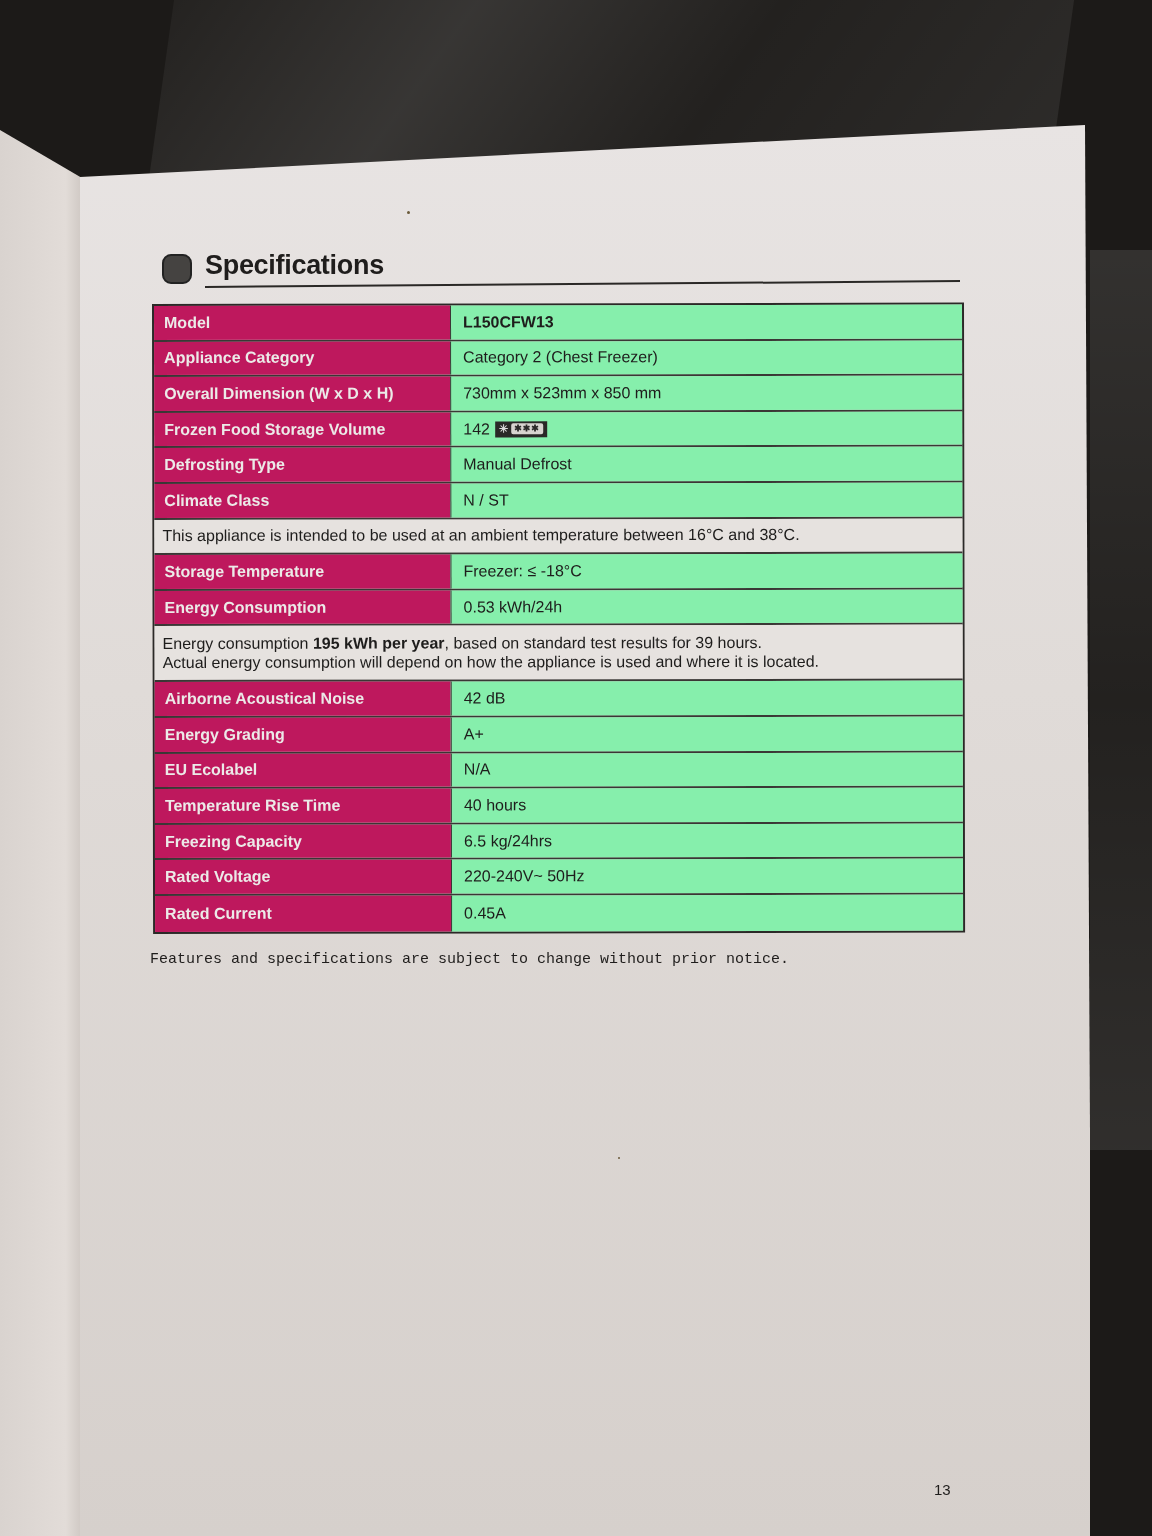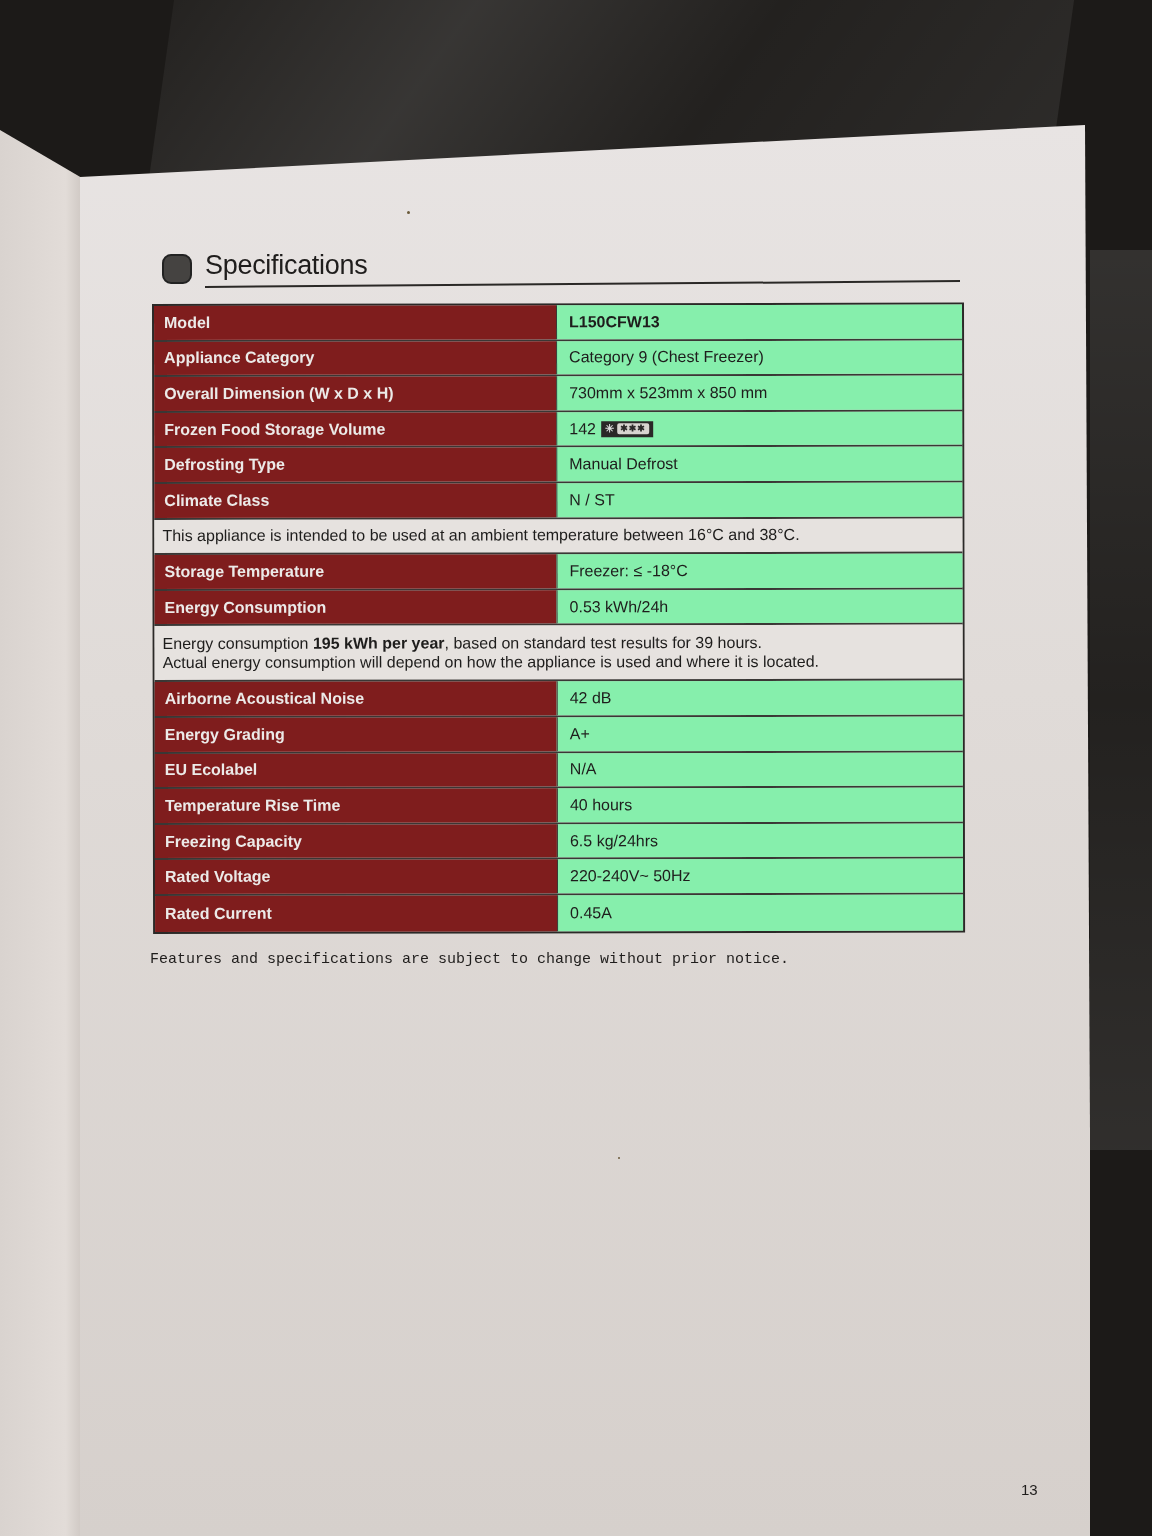--- a/index.html
+++ b/index.html
@@ -28,36 +28,36 @@
       clip-path: polygon(0 52px, 1005px 0, 1012px 1411px, 0 1411px);
     }
     .heading {
       position: absolute; left: 162px; top: 250px; width: 800px; height: 40px;
     }
     .heading-box {
       position: absolute; left: 0; top: 4px; width: 30px; height: 30px;
       background: #454341; border: 2px solid #222; border-radius: 9px; box-sizing: border-box;
     }
     .heading-title {
-      position: absolute; left: 43px; top: 0; font-size: 27px; font-weight: normal; color: #1f1d1c;
+      position: absolute; left: 43px; top: 0; font-size: 27px; font-weight: bold; color: #1f1d1c;
       letter-spacing: -0.3px;
     }
     .heading-rule {
       position: absolute; left: 43px; top: 36px; width: 755px; height: 2px; background: #2a2826;
       transform: rotate(-0.45deg); transform-origin: left;
     }
     .spec-table {
       position: absolute; left: 152px; top: 304px; width: 812px;
       border: 2px solid #2b2927; border-collapse: collapse; box-sizing: border-box;
       transform: rotate(-0.1deg); transform-origin: left top;
     }
     .row { display: flex; height: 35.6px; border-bottom: 2px solid #3a3735; box-sizing: border-box; }
     .row:last-child { border-bottom: none; }
     .row .label {
-      width: 402px; background: #7f1d1d; color: #eceae8; font-weight: bold; font-size: 16px;
+      width: 296px; background: #be185d; color: #eceae8; font-weight: bold; font-size: 16px;
       display: flex; align-items: center; padding-left: 10px; box-sizing: border-box;
     }
     .row .value {
       flex: 1; background: #86efac; color: #1e1d1c; font-size: 16px;
       display: flex; align-items: center; padding-left: 12px;
       border-left: 1px solid #3a3735;
     }
     .row .value.bold { font-weight: bold; }
     .note {
       background: #e6e2df; color: #1e1d1c; font-size: 16px; padding: 0 8px;
@@ -71,21 +71,21 @@
       background: #2a2827; color: #ddd; padding: 0 4px; height: 16px; font-size: 11px; font-weight: bold;
     }
     .freezer-badge .stars {
       background: #d8d4d0; color: #2a2827; padding: 0 3px; height: 11px; line-height: 11px; border-radius: 2px;
       font-size: 9px; letter-spacing: 1px;
     }
     .footnote {
       position: absolute; left: 150px; top: 951px; font-size: 15px; color: #1f1d1c; font-family: Liberation Mono, monospace;
     }
     .page-number {
-      position: absolute; left: 1021px; top: 1481px; font-size: 15px; color: #1f1d1c;
+      position: absolute; left: 934px; top: 1481px; font-size: 15px; color: #1f1d1c;
     }
     .speck { position: absolute; width: 3px; height: 3px; background: #6a5a3a; border-radius: 50%; }
   </style>
 </head>
 <body>
 
 <div class="bg-plastic"></div>
 <div class="bg-plastic-right"></div>
 <div class="left-page"></div>
 <div class="page"></div>
@@ -99,21 +99,21 @@
   <div class="heading-rule"></div>
 </div>
 
 <div class="spec-table">
   <div class="row">
     <div class="label">Model</div>
     <div class="value bold">L150CFW13</div>
   </div>
   <div class="row">
     <div class="label">Appliance Category</div>
-    <div class="value">Category 9 (Chest Freezer)</div>
+    <div class="value">Category 2 (Chest Freezer)</div>
   </div>
   <div class="row">
     <div class="label">Overall Dimension (W x D x H)</div>
     <div class="value">730mm x 523mm x 850 mm</div>
   </div>
   <div class="row">
     <div class="label">Frozen Food Storage Volume</div>
     <div class="value">
       <span>142</span>
       <span class="freezer-badge">

